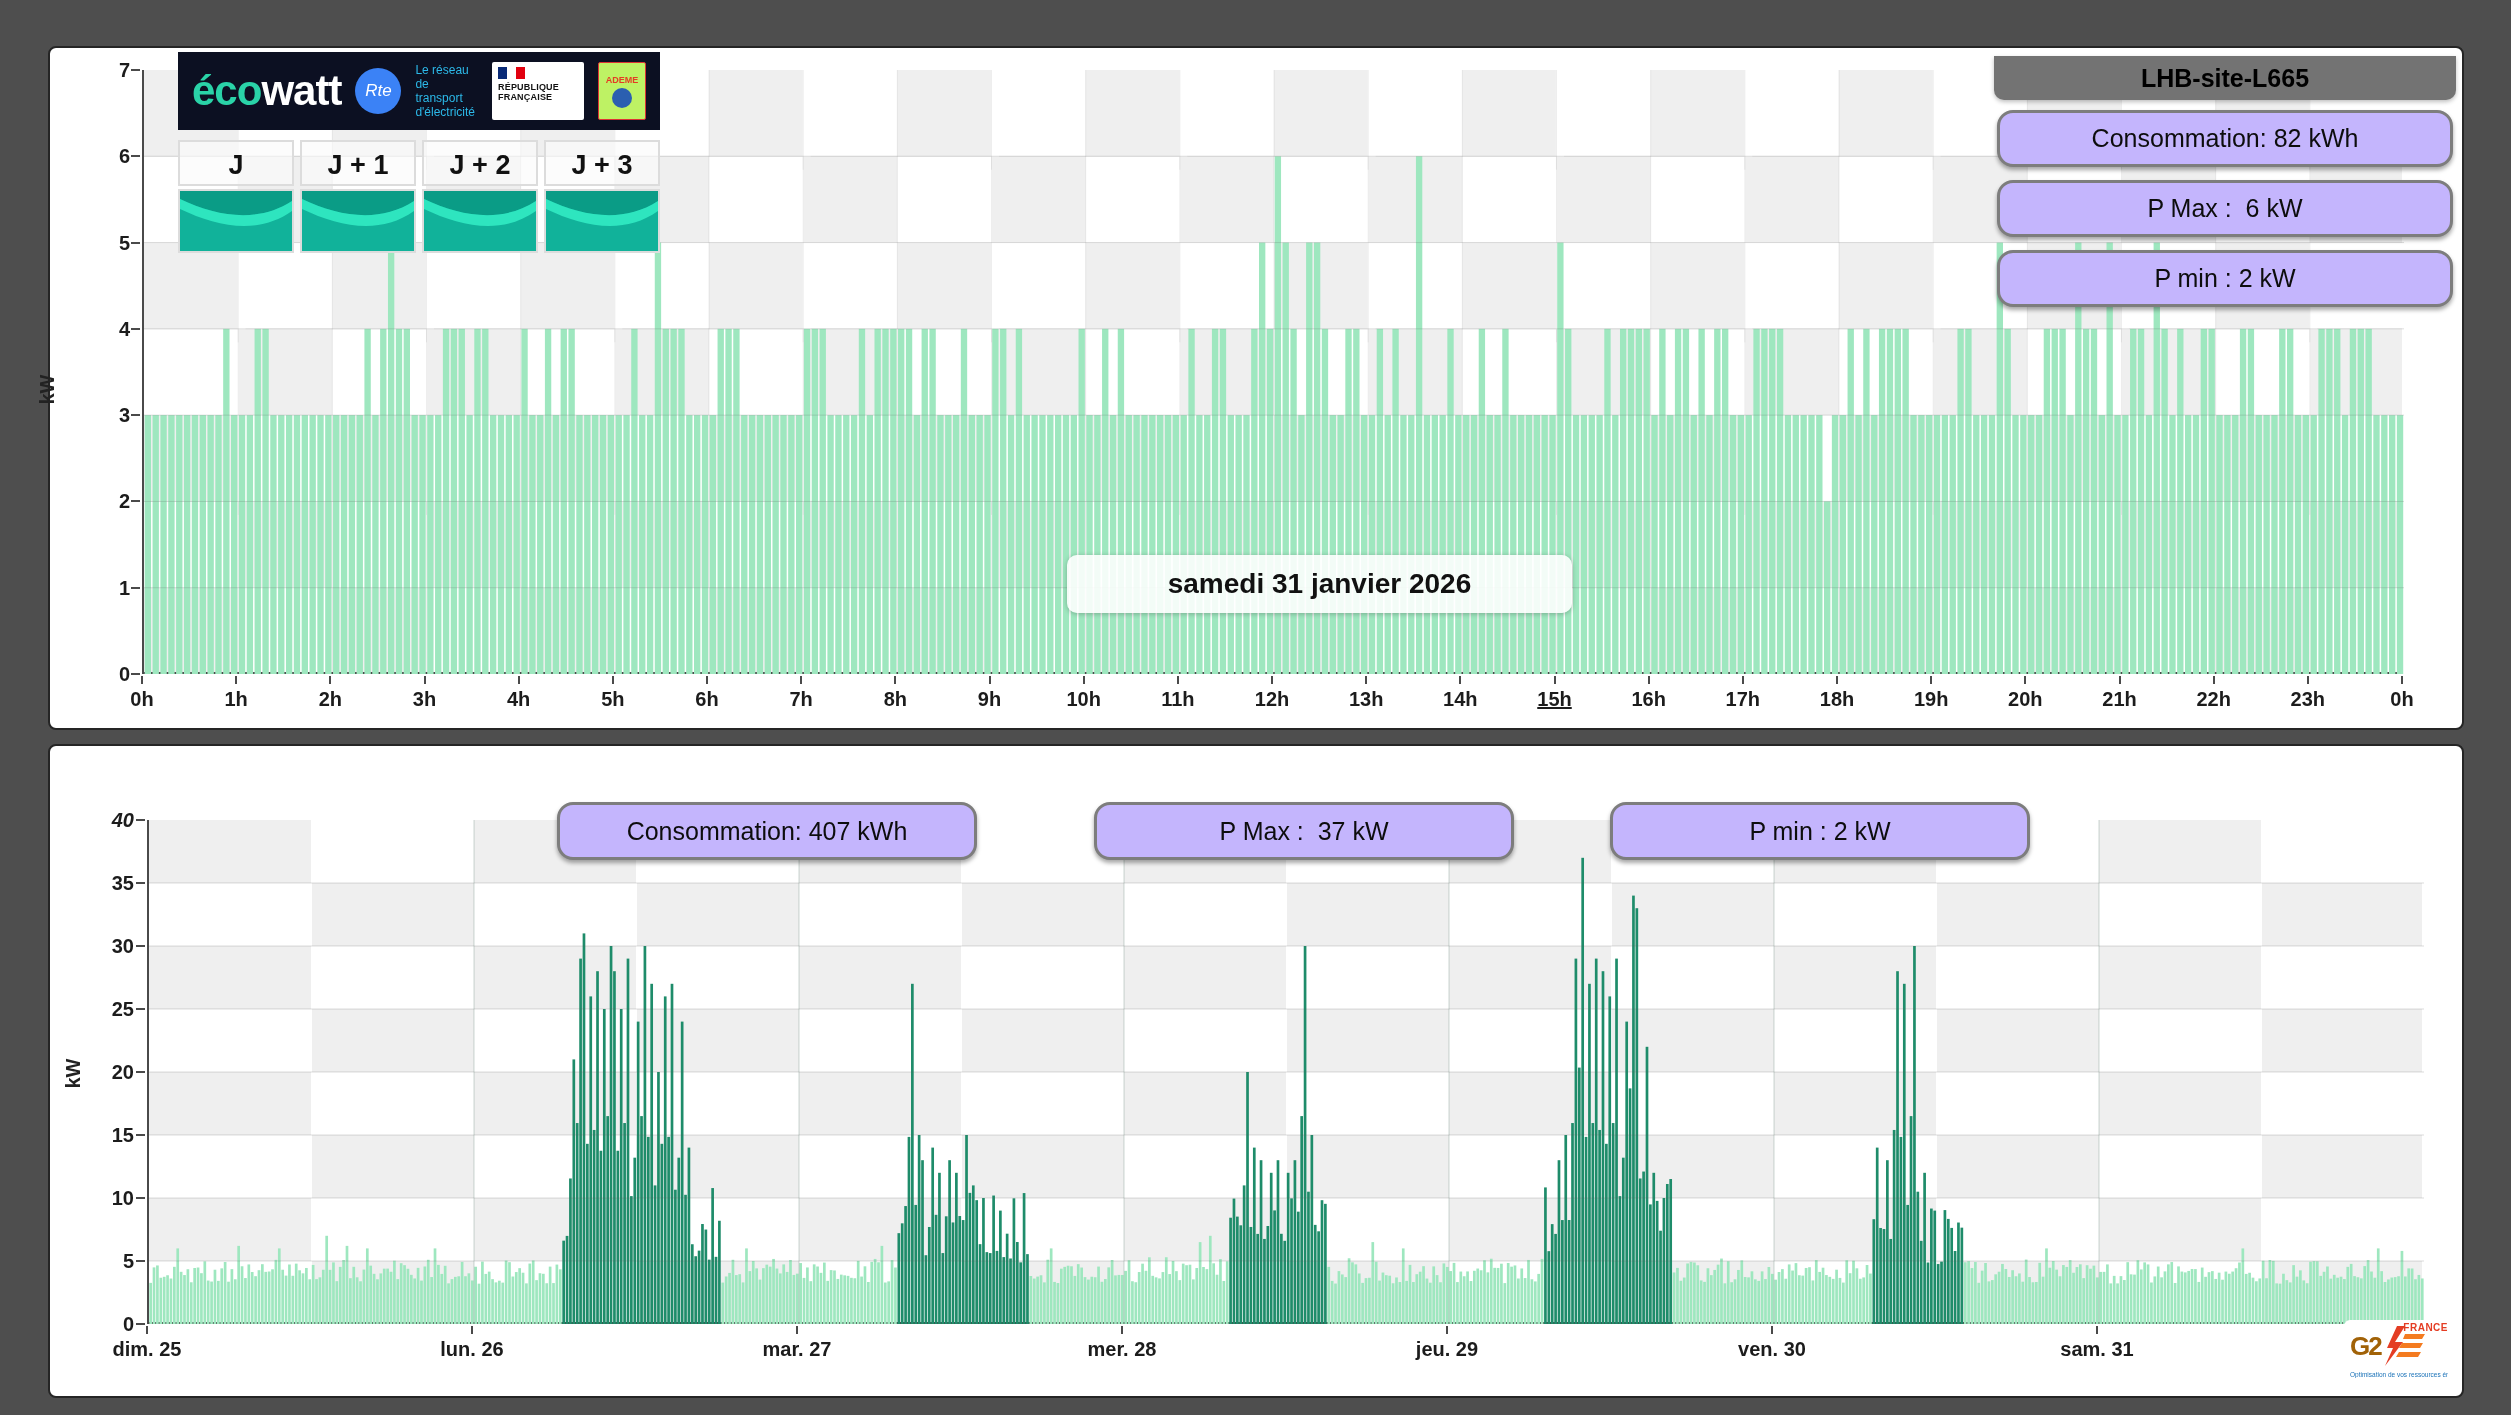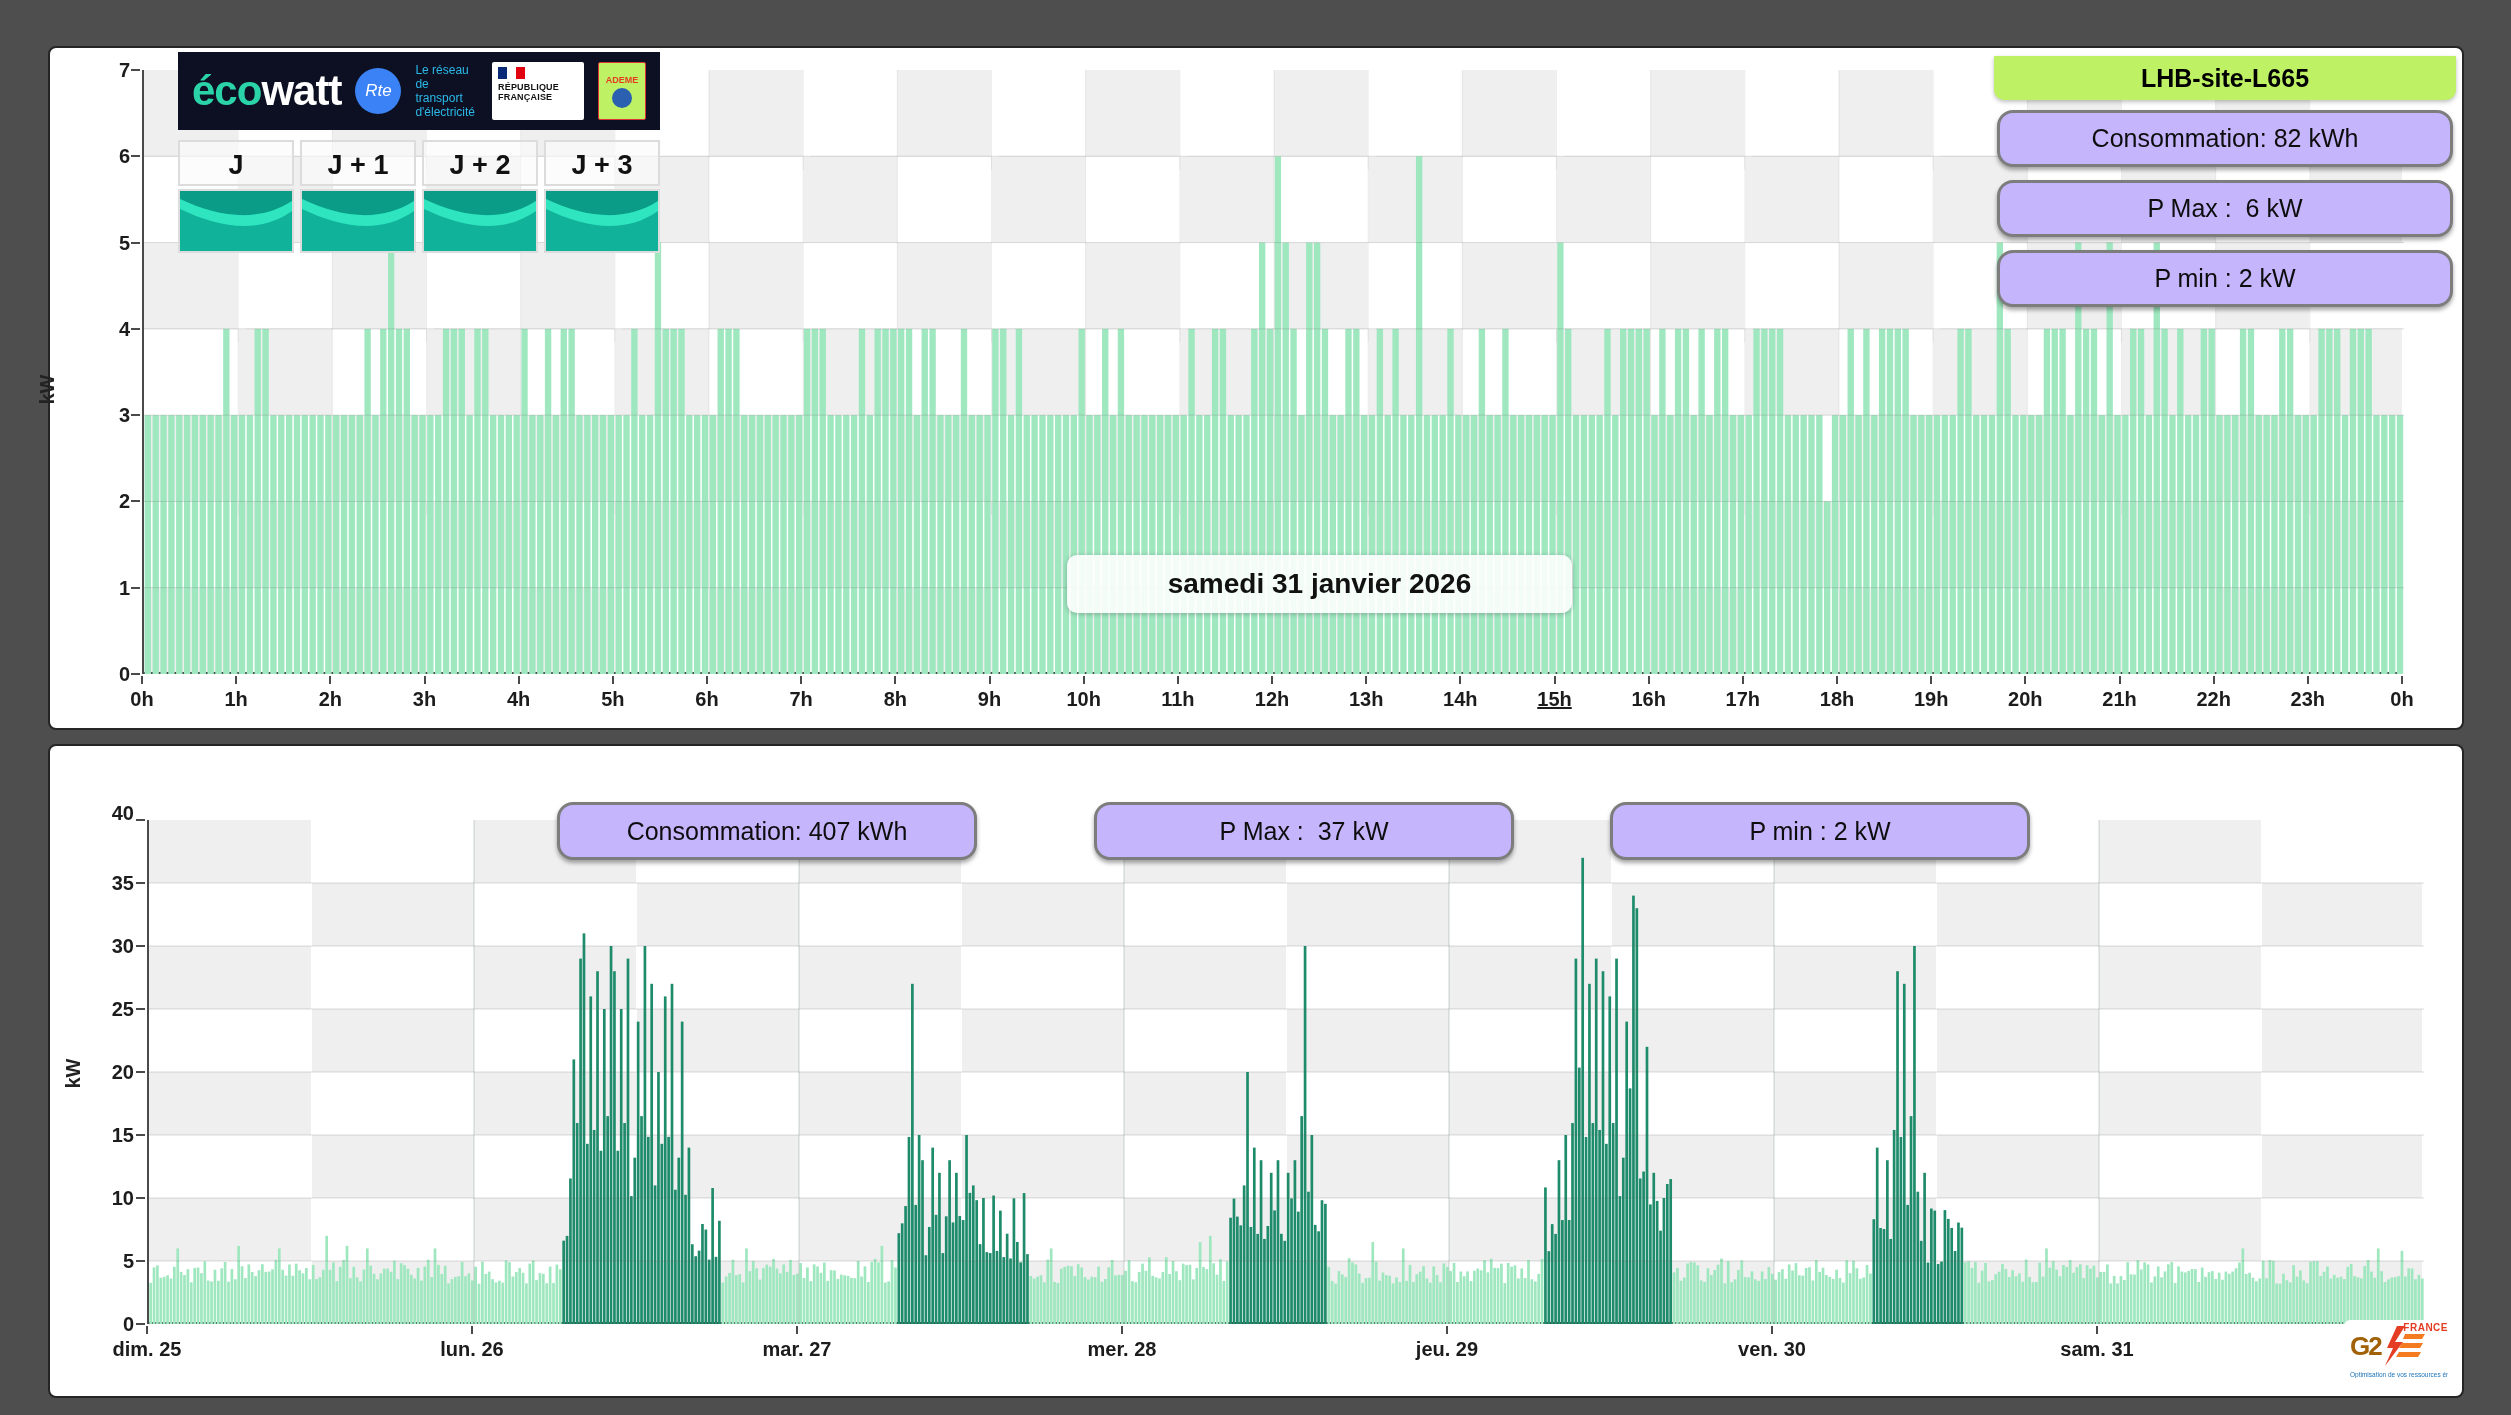--- a/index.html
+++ b/index.html
@@ -65,21 +65,21 @@
     background: #c4b5fd;
     border: 3px solid #7d7d7d;
     border-radius: 16px;
     box-shadow: 0 3px 4px rgba(0,0,0,0.35);
     display: flex; align-items: center; justify-content: center;
     font-size: 25px; font-weight: 500; color: #0d0d0d;
     z-index: 6;
   }
   .site-title {
     position: absolute;
-    background: #bef264;
+    background: #737373;
     border-radius: 0 0 10px 10px;
     box-shadow: 0 2px 4px rgba(0,0,0,0.25);
     display: flex; align-items: center; justify-content: center;
     font-size: 25px; font-weight: bold; color: #000;
     z-index: 6;
     text-align: center;
   }
   .date-box {
     position: absolute;
     background: rgba(255,255,255,0.88);
@@ -1342,21 +1342,21 @@
     <div class="ytick-label" style="left:28px; top:378px;">15</div>
     <div class="ytick-dash" style="left:86px; top:388px;"></div>
     <div class="ytick-label" style="left:28px; top:315px;">20</div>
     <div class="ytick-dash" style="left:86px; top:325px;"></div>
     <div class="ytick-label" style="left:28px; top:252px;">25</div>
     <div class="ytick-dash" style="left:86px; top:262px;"></div>
     <div class="ytick-label" style="left:28px; top:189px;">30</div>
     <div class="ytick-dash" style="left:86px; top:199px;"></div>
     <div class="ytick-label" style="left:28px; top:126px;">35</div>
     <div class="ytick-dash" style="left:86px; top:136px;"></div>
-    <div class="ytick-label" style="left:28px; top:56px;">40</div>
+    <div class="ytick-label" style="left:28px; top:63px;font-style:italic;">40</div>
     <div class="ytick-dash" style="left:86px; top:73px;"></div>
     <div class="xtick-mark" style="left:96px; top:580px;"></div>
     <div class="xtick-label" style="left:52px; top:592px;">dim. 25</div>
     <div class="xtick-mark" style="left:421px; top:580px;"></div>
     <div class="xtick-label" style="left:377px; top:592px;">lun. 26</div>
     <div class="xtick-mark" style="left:746px; top:580px;"></div>
     <div class="xtick-label" style="left:702px; top:592px;">mar. 27</div>
     <div class="xtick-mark" style="left:1071px; top:580px;"></div>
     <div class="xtick-label" style="left:1027px; top:592px;">mer. 28</div>
     <div class="xtick-mark" style="left:1396px; top:580px;"></div>

